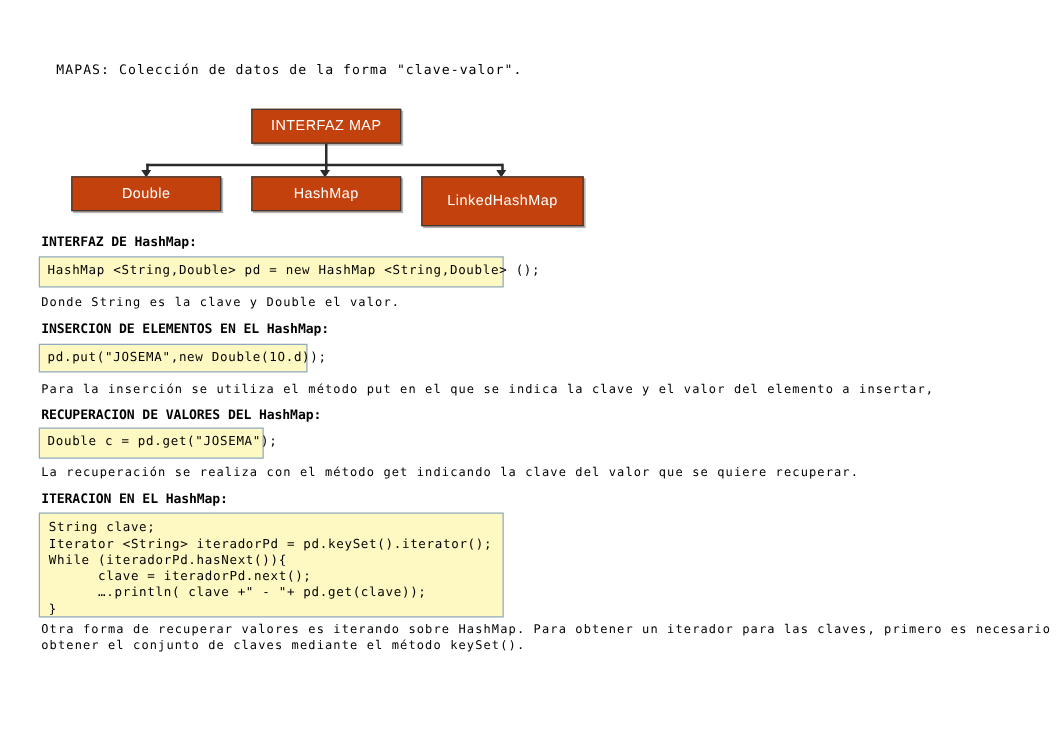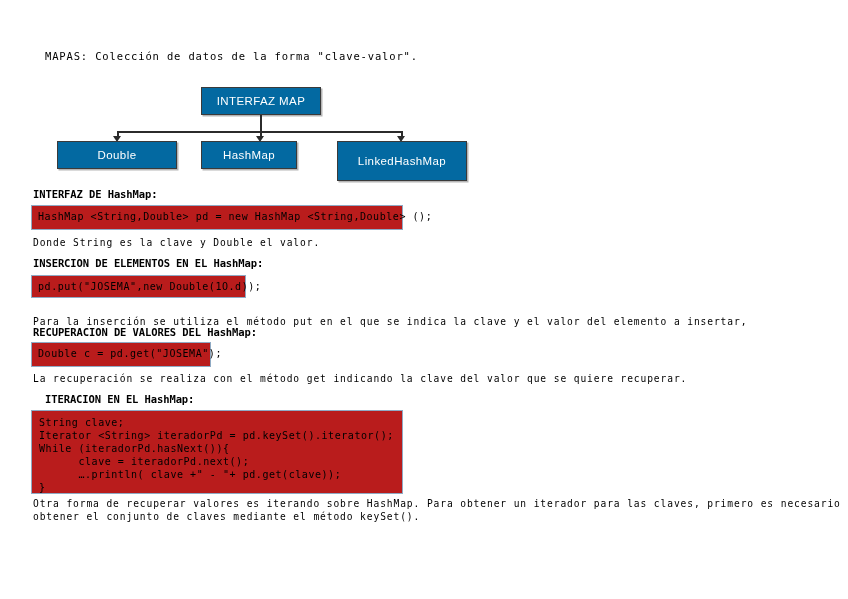--- a/index.html
+++ b/index.html
@@ -31,35 +31,35 @@
   
   .diagram {
     position: absolute;
     left: 0;
     top: 0;
     width: 848px;
     height: 180px;
   }
   .node {
     position: absolute;
-    background: #0369a1;
+    background: #c2410c;
     border: 1px solid #3a3a3a;
     box-sizing: border-box;
     color: #ffffff;
     font-family: "Liberation Sans", sans-serif;
     font-size: 11.5px;
     letter-spacing: 0.4px;
     display: flex;
     align-items: center;
     justify-content: center;
     box-shadow: 1.5px 1.5px 0 rgba(120,120,120,0.55);
   }
   #node-interfaz { left: 201px; top: 87px;  width: 120px; height: 28px; }
   #node-treemap  { left: 57px;  top: 141px; width: 120px; height: 28px; }
-  #node-hashmap  { left: 201px; top: 141px; width: 96px; height: 28px; }
+  #node-hashmap  { left: 201px; top: 141px; width: 120px; height: 28px; }
   #node-linked   { left: 337px; top: 141px; width: 130px; height: 40px; }
 
   .connector { position: absolute; background: #2b2b2b; }
   
   #trunk-vert   { left: 260px; top: 115px; width: 1.6px; height: 17px; }
   
   #trunk-horiz  { left: 117px; top: 131px; width: 285px; height: 1.6px; }
   
   #drop-left    { left: 117px; top: 131px; width: 1.6px; height: 8px; }
   #drop-mid     { left: 260px; top: 131px; width: 1.6px; height: 8px; }
@@ -91,44 +91,44 @@
     font-family: "DejaVu Sans Mono", monospace;
     font-size: 9.6px;
     letter-spacing: 0.9px;
     white-space: pre;
     line-height: 13px;
     color: #000;
   }
   .codebox {
     position: absolute;
     border: 1px solid #8faac4;
-    background: #b91c1c;
+    background: #fef9c3;
     box-sizing: border-box;
     font-family: "DejaVu Sans Mono", monospace;
     font-size: 10px;
     letter-spacing: 0.55px;
     line-height: 13px;
     white-space: pre;
     color: #000;
     padding: 4px 6px;
   }
 
   #head-creacion   { left: 33px;  top: 188px; }
   #code-creacion   { left: 31px;  top: 205px; width: 372px; height: 25px; }
   #para-donde      { left: 33px;  top: 236px; }
 
   #head-insercion  { left: 33px;  top: 257px; }
   #code-insercion  { left: 31px;  top: 275px; width: 215px; height: 23px; }
-  #para-insercion  { left: 33px;  top: 305px; margin-top: 10px; }
+  #para-insercion  { left: 33px;  top: 305px; }
 
   #head-recup      { left: 33px;  top: 326px; }
   #code-recup      { left: 31px;  top: 342px; width: 180px; height: 25px; }
   #para-recup      { left: 33px;  top: 372px; }
 
-  #head-iter       { left: 33px;  top: 393px; margin-left: 12px; }
+  #head-iter       { left: 33px;  top: 393px; }
   #code-iter       { left: 31px;  top: 410px; width: 372px; height: 84px; padding: 5px 7px; }
   #para-final      { left: 33px;  top: 497px; }
 </style>
 </head>
 <body>
 
 <div class="intro">MAPAS: Colección de datos de la forma "clave-valor".</div>
 
 <div class="diagram">
 

